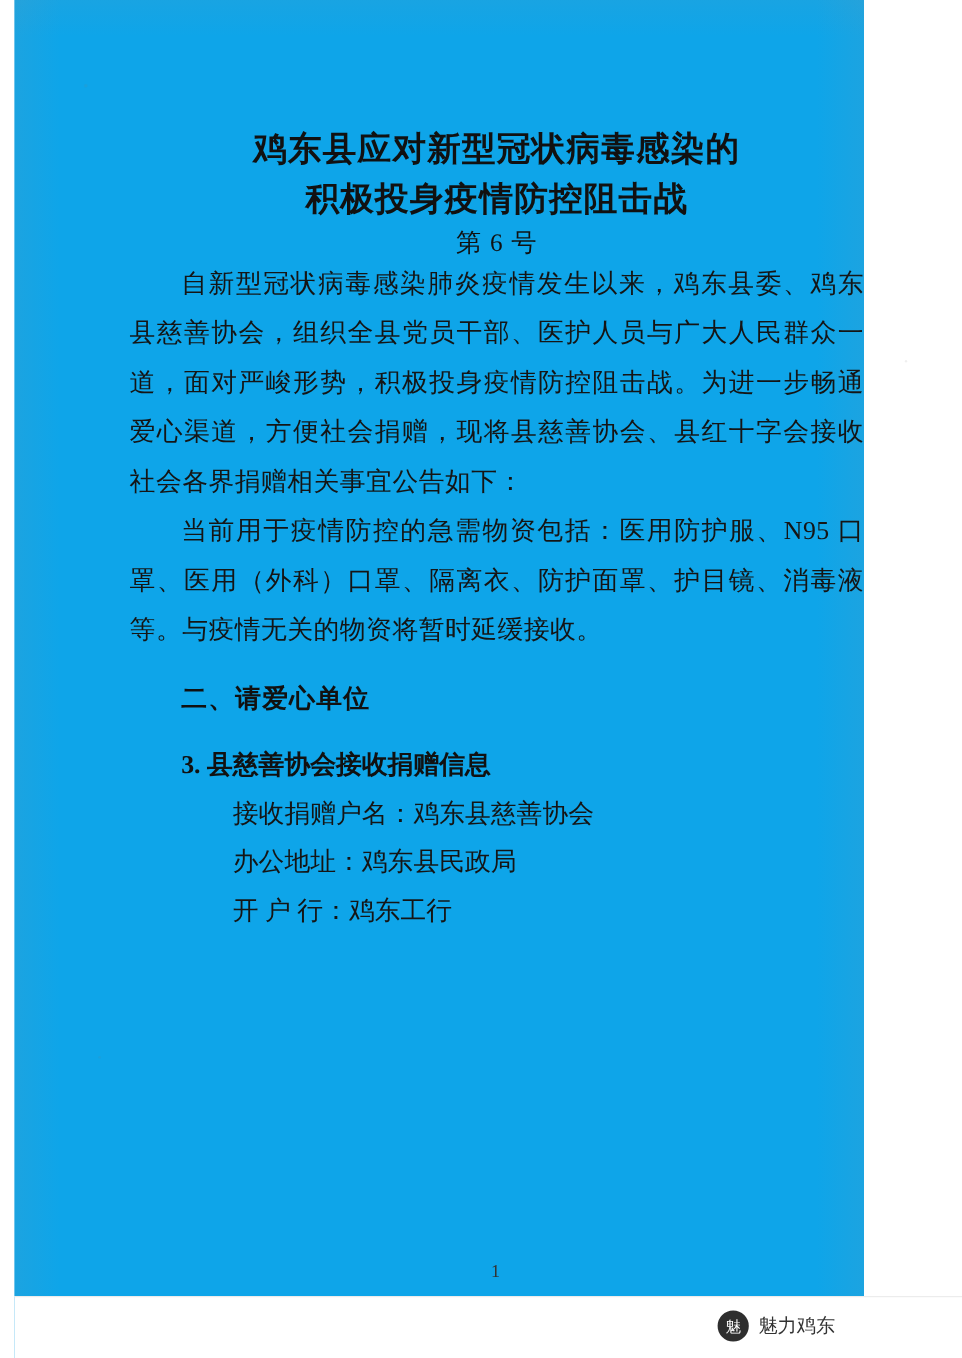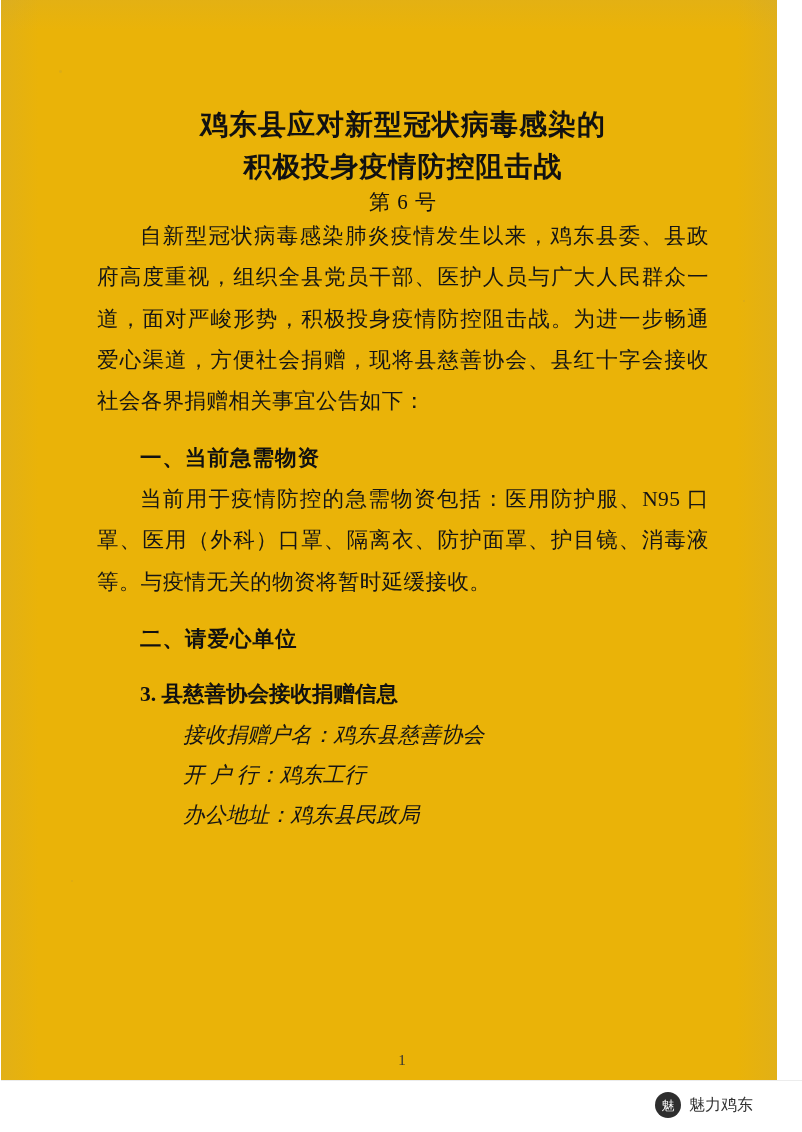--- a/index.html
+++ b/index.html
@@ -11,25 +11,25 @@
     height: 1132px;
     background: #ffffff;
     font-family: "Liberation Serif", "DejaVu Serif", serif;
     color: #1a1a1a;
     position: relative;
     overflow: hidden;
   }
 
   .page {
     position: absolute;
-    left: 1px;
+    left: 12px;
     top: 0;
-    width: 776px;
+    width: 708px;
     height: 1132px;
-    background: #eab308;
+    background: #0ea5e9;
   }
 
   
   .paper-shade {
     position: absolute;
     inset: 0;
     background:
       linear-gradient(90deg, rgba(150,150,150,0.10) 0px, rgba(255,255,255,0) 38px),
       linear-gradient(270deg, rgba(150,150,150,0.10) 0px, rgba(255,255,255,0) 40px),
       linear-gradient(180deg, rgba(150,150,150,0.08) 0px, rgba(255,255,255,0) 30px);
@@ -99,21 +99,20 @@
     margin: 14px 0 0 0;
     text-indent: 2em;
     color: #111;
   }
 
   .kv-row {
     font-size: 21.5px;
     line-height: 1.88;
     text-indent: 2em;
     color: #151515;
-    font-style: italic;
   }
   .kv-row .k {
     display: inline-block;
   }
   .kv-row .v {
     display: inline;
   }
 
   .page-number {
     position: absolute;
@@ -184,40 +183,39 @@
 
   <div class="doc-body">
 
     <div class="title">
       <span class="line">鸡东县应对新型冠状病毒感染的</span>
       <span class="line">积极投身疫情防控阻击战</span>
     </div>
 
     <div class="doc-number">第 6 号</div>
 
-    <p class="para indent first-para">自新型冠状病毒感染肺炎疫情发生以来，鸡东县委、县政府高度重视，组织全县党员干部、医护人员与广大人民群众一道，面对严峻形势，积极投身疫情防控阻击战。为进一步畅通爱心渠道，方便社会捐赠，现将县慈善协会、县红十字会接收社会各界捐赠相关事宜公告如下：</p>
-
-    <h2 class="section">一、当前急需物资</h2>
+    <p class="para indent first-para">自新型冠状病毒感染肺炎疫情发生以来，鸡东县委、鸡东县慈善协会，组织全县党员干部、医护人员与广大人民群众一道，面对严峻形势，积极投身疫情防控阻击战。为进一步畅通爱心渠道，方便社会捐赠，现将县慈善协会、县红十字会接收社会各界捐赠相关事宜公告如下：</p>
+
     <p class="para indent">当前用于疫情防控的急需物资包括：医用防护服、N95 口罩、医用（外科）口罩、隔离衣、防护面罩、护目镜、消毒液等。与疫情无关的物资将暂时延缓接收。</p>
 
     <h2 class="section">二、请爱心单位</h2>
 
     <div class="sub-head">3. 县慈善协会接收捐赠信息</div>
 
     <div class="kv-row">
       <span class="k">接收捐赠户名：</span><span class="v">鸡东县慈善协会</span>
     </div>
 
 
     <div class="kv-row">
+      <span class="k">办公地址：</span><span class="v">鸡东县民政局</span>
+    </div>
+
+    <div class="kv-row">
       <span class="k">开 户 行：</span><span class="v">鸡东工行</span>
-    </div>
-
-    <div class="kv-row">
-      <span class="k">办公地址：</span><span class="v">鸡东县民政局</span>
     </div>
 
   </div>
 
   <div class="page-number">1</div>
 
   <div class="bottom-bar"></div>
 
   <div class="wx-account">
     <div class="wx-avatar">魅</div>

